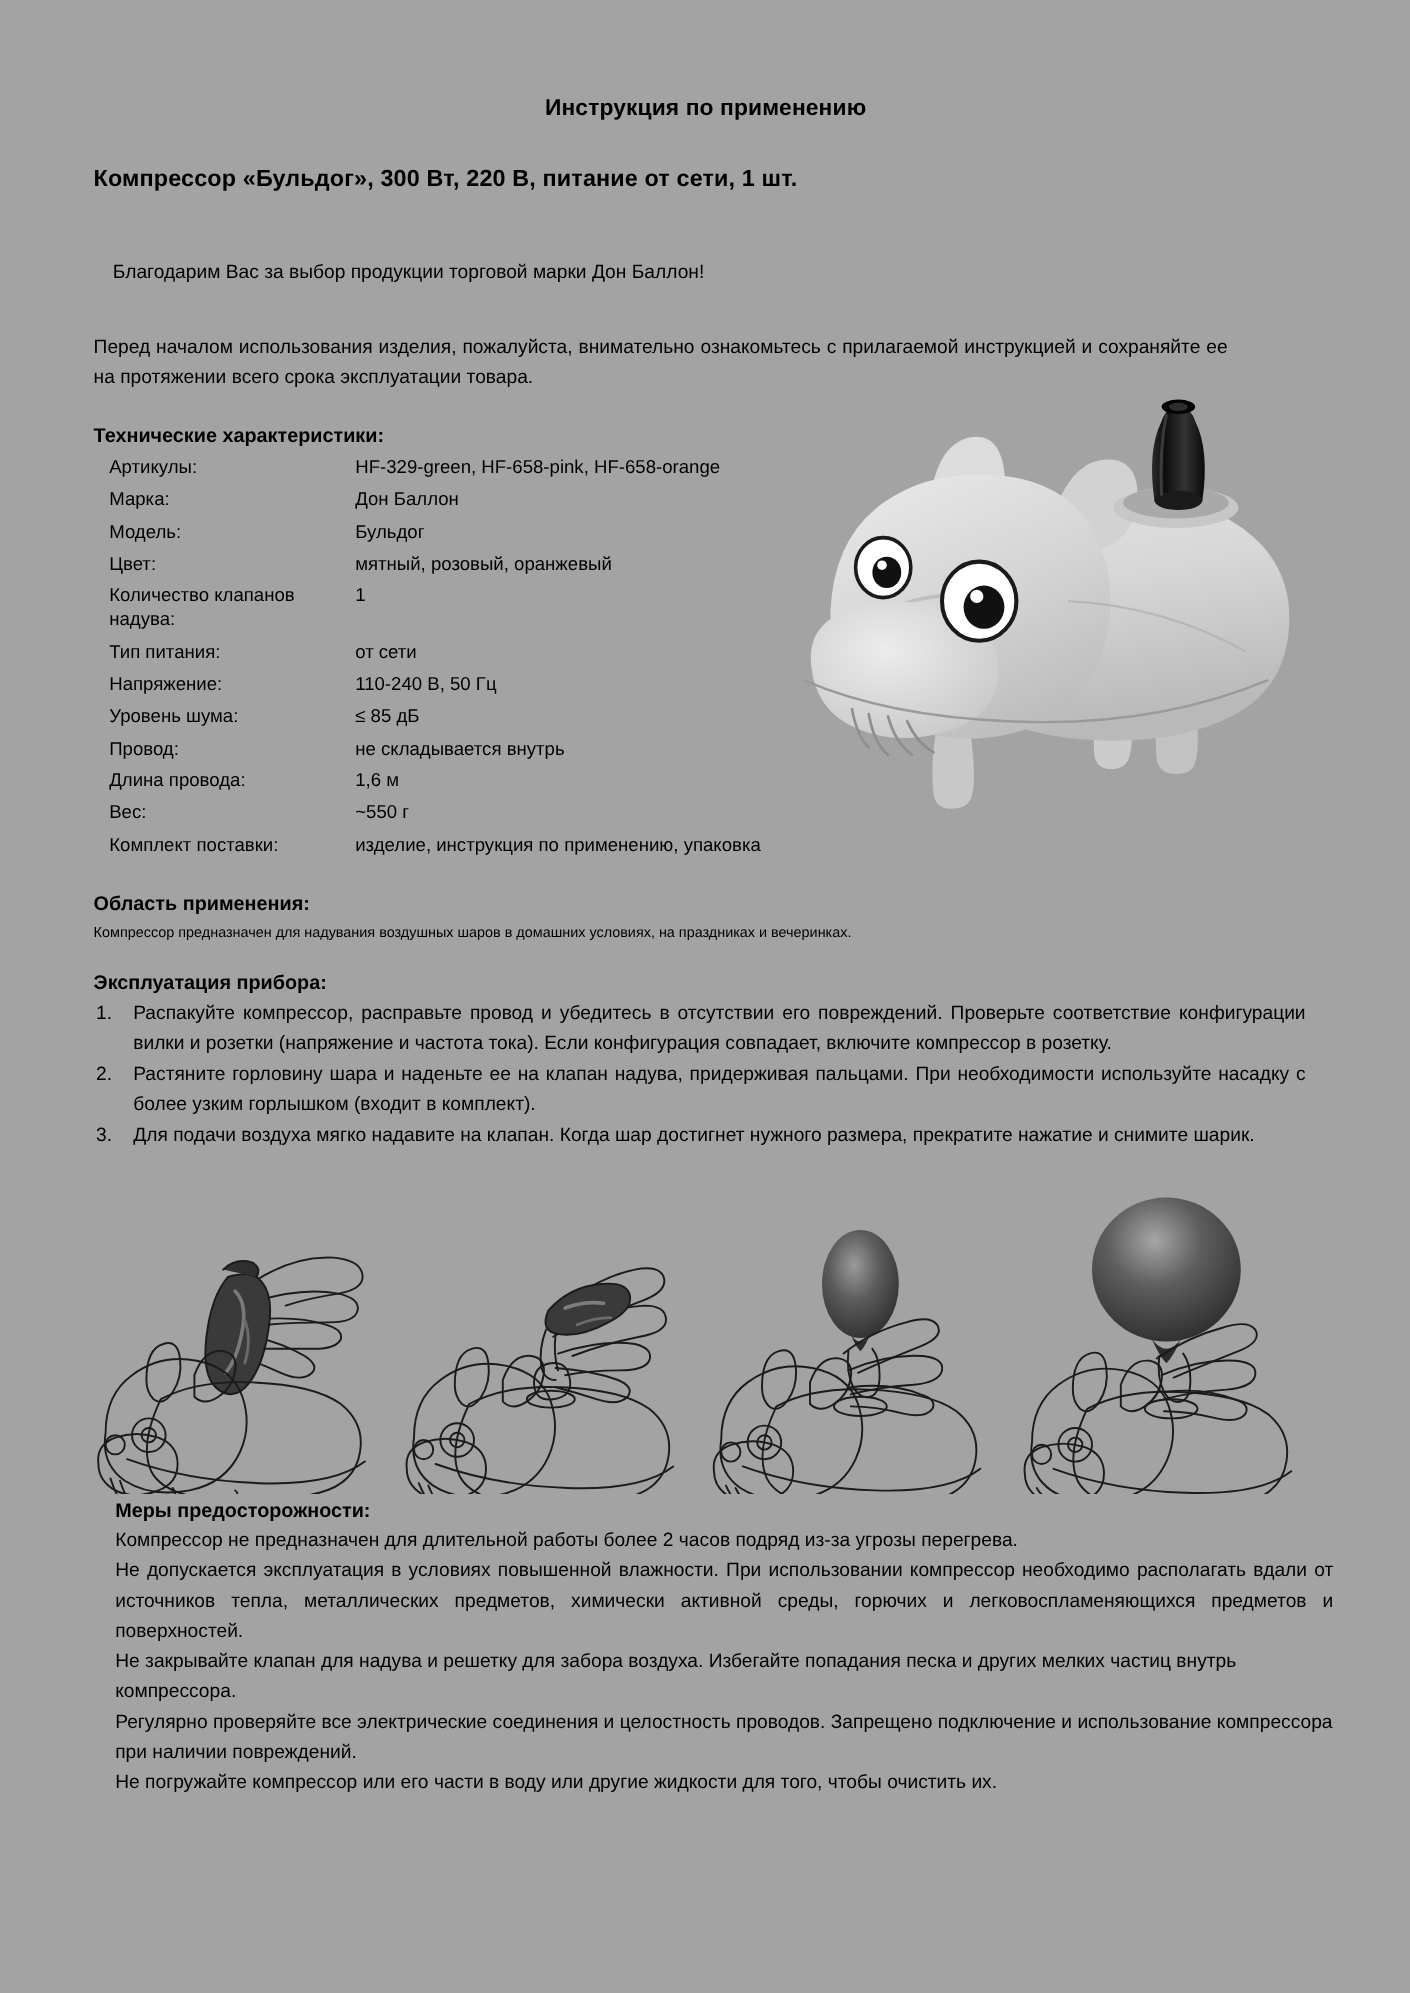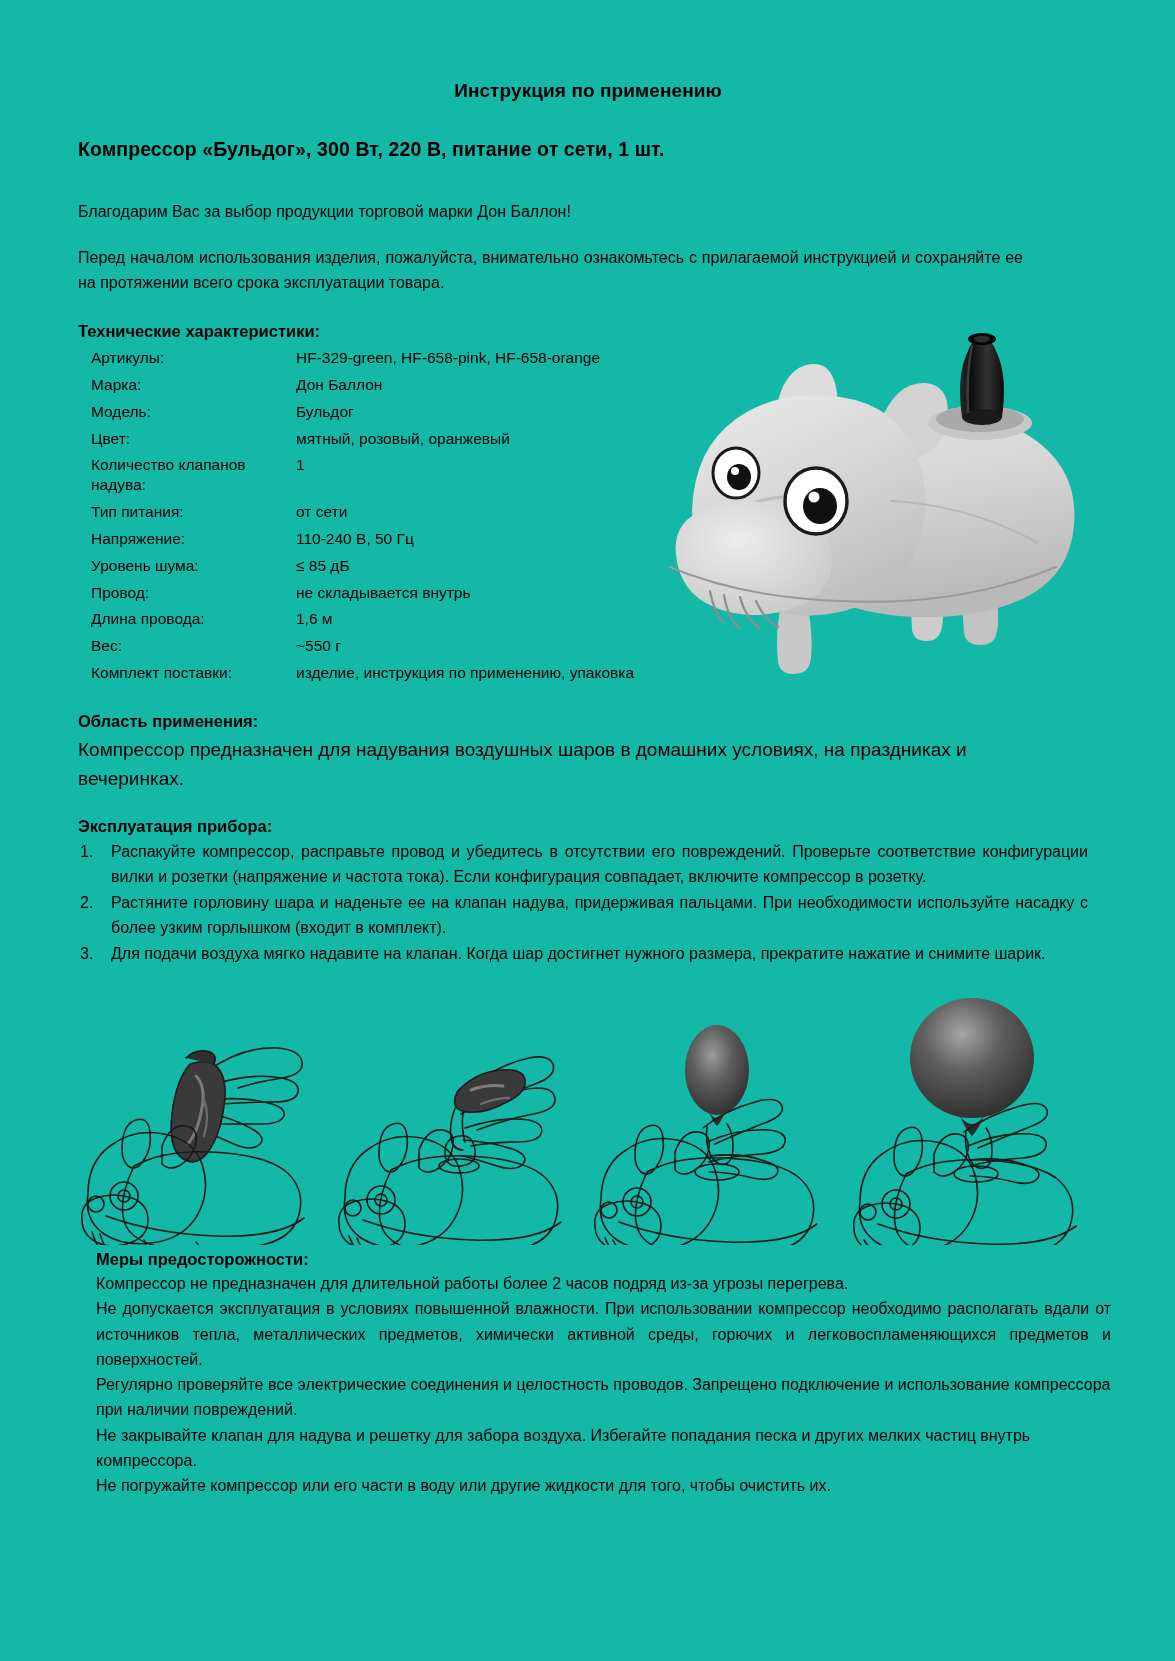--- a/index.html
+++ b/index.html
@@ -10,21 +10,21 @@
   }
   body {
     font-family: "Liberation Sans", "DejaVu Sans", sans-serif;
     color: #000000;
   }
   .page {
     position: relative;
     width: 1175px;
     height: 1661px;
     margin: 0 auto;
-    background: #14b8a6;
+    background: #a3a3a3;
     overflow: hidden;
     box-sizing: border-box;
   }
   .content {
     position: absolute;
     left: 78px;
     top: 0;
     width: 1020px;
   }
 
@@ -41,21 +41,21 @@
     font-size: 19.5px;
     font-weight: bold;
     margin: 0;
     padding-top: 36px;
     letter-spacing: 0.1px;
   }
 
   
   .intro-thanks {
     font-size: 16px;
-    margin: 0;
+    margin: 16px;
     padding-top: 39px;
     line-height: 1.5;
   }
   .intro-note {
     font-size: 16px;
     margin: 0;
     padding-top: 22px;
     line-height: 1.55;
     text-align: justify;
     width: 945px;
@@ -88,21 +88,21 @@
   .spec-label {
     width: 205px;
     padding-right: 10px;
   }
   .spec-value {
     width: 395px;
   }
 
   
   .usage-para {
-    font-size: 19px;
+    font-size: 12px;
     margin: 0;
     padding-top: 5px;
     line-height: 1.5;
     width: 945px;
   }
 
   
   ol.steps {
     margin: 0;
     padding: 4px 0 0 0;
@@ -508,18 +508,18 @@
         </g>
       </svg>
     </div>
 
   </div>
 
   <div class="precautions">
     <h3 class="prec-head">Меры предосторожности:</h3>
     <p class="prec-para">Компрессор не предназначен для длительной работы более 2 часов подряд из-за угрозы перегрева.</p>
     <p class="prec-para justify">Не допускается эксплуатация в условиях повышенной влажности. При использовании компрессор необходимо располагать вдали от источников тепла, металлических предметов, химически активной среды, горючих и легковоспламеняющихся предметов и поверхностей.</p>
+    <p class="prec-para">Не закрывайте клапан для надува и решетку для забора воздуха. Избегайте попадания песка и других мелких частиц внутрь компрессора.</p>
     <p class="prec-para">Регулярно проверяйте все электрические соединения и целостность проводов. Запрещено подключение и использование компрессора при наличии повреждений.</p>
-    <p class="prec-para">Не закрывайте клапан для надува и решетку для забора воздуха. Избегайте попадания песка и других мелких частиц внутрь компрессора.</p>
     <p class="prec-para">Не погружайте компрессор или его части в воду или другие жидкости для того, чтобы очистить их.</p>
   </div>
 
 </div>
 
 </body></html>

